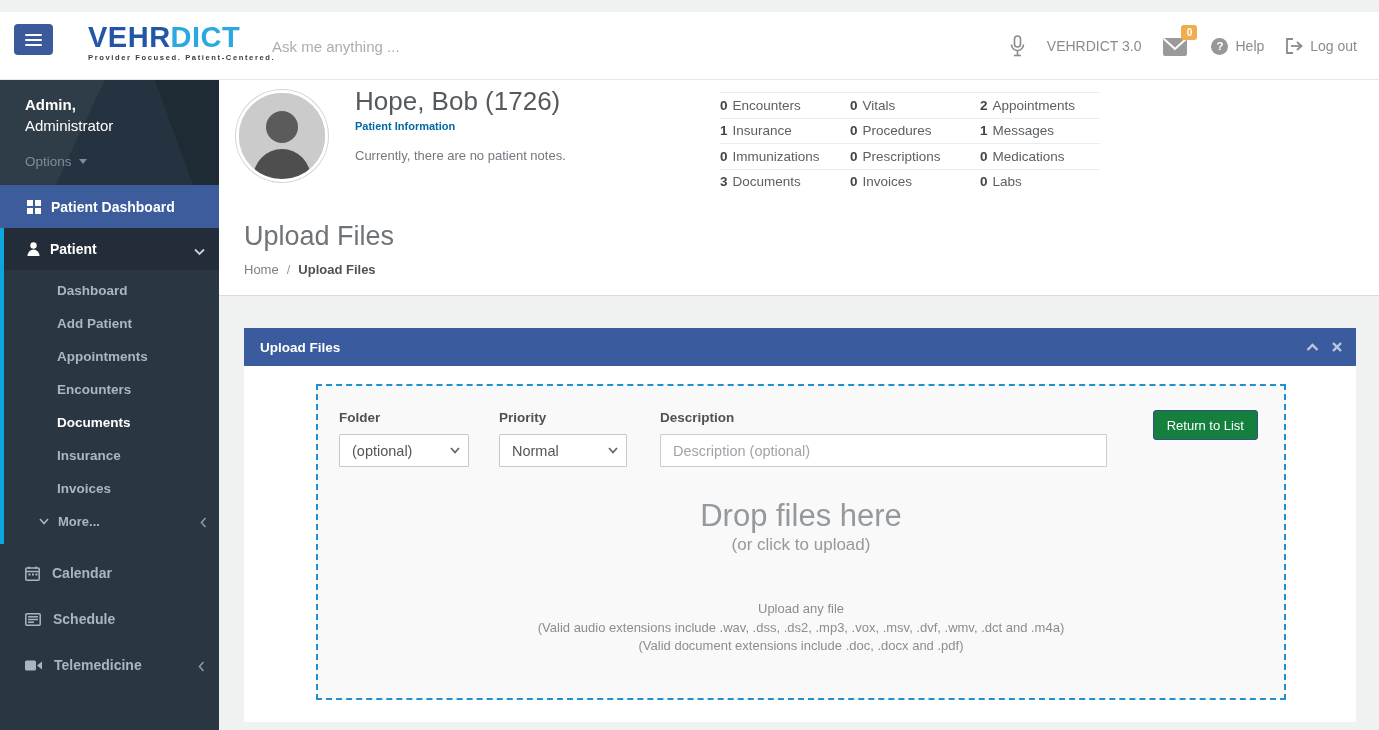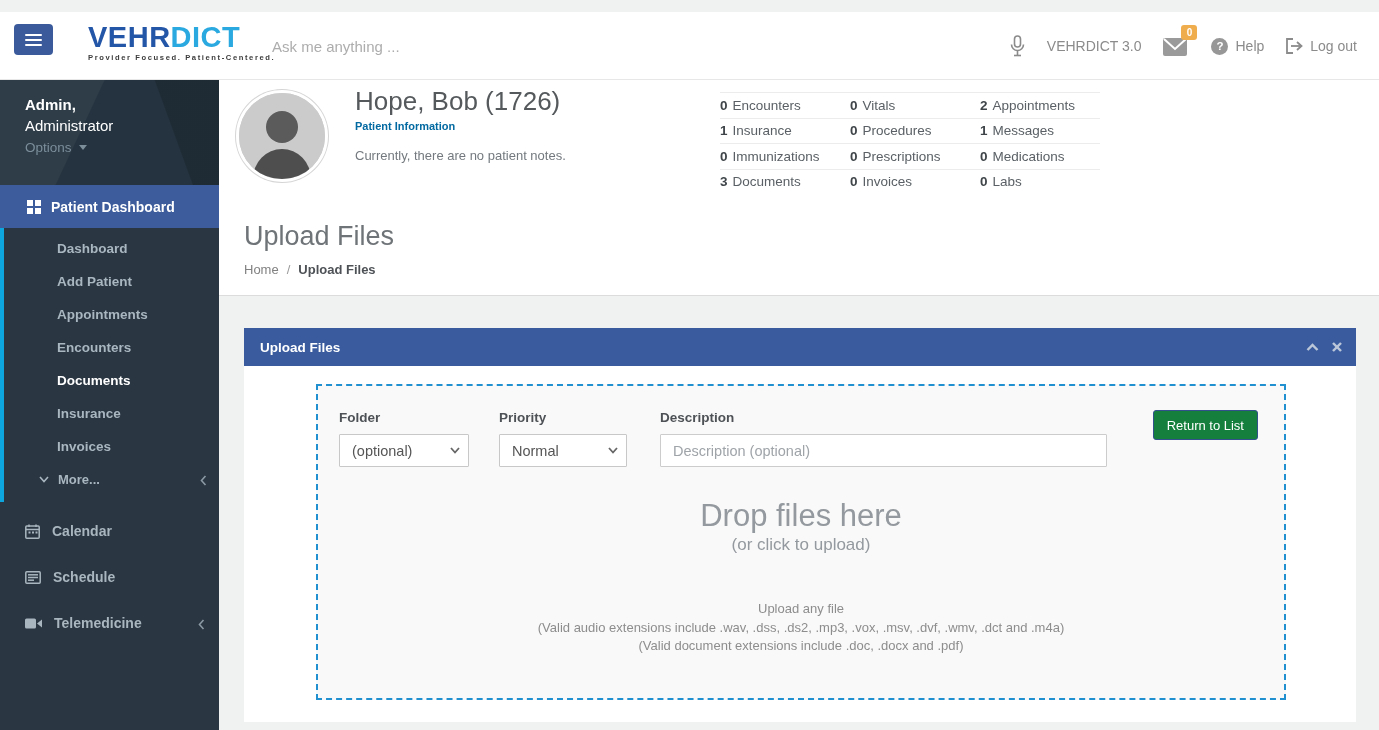--- a/index.html
+++ b/index.html
@@ -24,21 +24,21 @@
   .badge { position:absolute; top:-8px; right:-8px; min-width:16px; height:15px; background:#f0ad4e; color:#fff; font-size:10px; font-weight:bold; border-radius:3px; display:flex; align-items:center; justify-content:center; padding:0 3px; }
   .help-circle { width:17px; height:17px; border-radius:50%; background:#979797; color:#fff; font-size:11.5px; font-weight:bold; display:flex; align-items:center; justify-content:center; }
 
   
   #sidebar { position:absolute; left:0; top:68px; width:219px; height:662px; background:#2a3642; z-index:4; }
   .admin-block { height:117px; padding:28px 0 0 25px; color:#fff; background-color:#24333f;
     background-image:linear-gradient(115deg, rgba(255,255,255,.05) 0%, rgba(255,255,255,.05) 40%, transparent 40.5%),
                      linear-gradient(250deg, rgba(0,0,0,.16) 0%, rgba(0,0,0,.16) 26%, transparent 26.5%); }
   .admin-l1 { font-size:15px; font-weight:bold; }
   .admin-l2 { font-size:15px; margin-top:4px; }
-  .admin-options { font-size:13.5px; color:#7b8e9a; margin-top:6px; cursor:pointer; display:inline-flex; align-items:center; gap:7px; }
+  .admin-options { font-size:13.5px; color:#7b8e9a; margin-top:20px; cursor:pointer; display:inline-flex; align-items:center; gap:7px; }
   .caret-down { width:0; height:0; border-left:4px solid transparent; border-right:4px solid transparent; border-top:5px solid #7b8e9a; display:inline-block; }
   .nav-dash { height:43px; background:#3c5c9b; display:flex; align-items:center; color:#fff; font-size:14px; font-weight:bold; cursor:pointer; }
   .nav-dash .nav-ic { margin-left:27px; margin-right:10px; display:flex; }
   .patient-group { border-left:4px solid #0ea6df; }
   .nav-patient { height:42px; background:#222d39; display:flex; align-items:center; color:#fff; font-size:14px; font-weight:bold; cursor:pointer; position:relative; }
   .nav-patient .nav-ic { margin-left:23px; margin-right:10px; display:flex; }
   .nav-patient .chev { position:absolute; right:14px; top:15px; }
   .submenu { padding:4px 0 6px 0; }
   .sub-item { height:33px; line-height:33px; padding-left:53px; font-size:13.5px; color:#a9b7c1; font-weight:bold; cursor:pointer; position:relative; }
   .sub-item.active { color:#ffffff; }
@@ -155,20 +155,34 @@
             <rect x="0" y="0" width="6" height="6" fill="#fff"></rect>
             <rect x="8" y="0" width="6" height="6" fill="#fff"></rect>
             <rect x="0" y="8" width="6" height="6" fill="#fff"></rect>
             <rect x="8" y="8" width="6" height="6" fill="#fff"></rect>
           </svg>
       </span>
       <span>Patient Dashboard</span>
     </div>
 
     <div class="patient-group">
+      <div class="nav-patient">
+        <span class="nav-ic">
+          <svg width="13" height="14" viewBox="0 0 13 14">
+              <circle cx="6.5" cy="3.5" r="3.2" fill="#fff"></circle>
+              <path d="M0.5 14 a6 6.5 0 0 1 12 0 z" fill="#fff"></path>
+            </svg>
+        </span>
+        <span>Patient</span>
+        <span class="chev">
+          <svg width="11" height="8" viewBox="0 0 11 8">
+              <polyline points="1,1.5 5.5,6 10,1.5" fill="none" stroke="#c7d0d8" stroke-width="1.8"></polyline>
+            </svg>
+        </span>
+      </div>
       <div class="submenu">
         <div class="sub-item">Dashboard</div>
         <div class="sub-item">Add Patient</div>
         <div class="sub-item">Appointments</div>
         <div class="sub-item">Encounters</div>
         <div class="sub-item active">Documents</div>
         <div class="sub-item">Insurance</div>
         <div class="sub-item">Invoices</div>
         <div class="sub-more">
           <svg width="10" height="7" viewBox="0 0 10 7" style="margin-left:-18px">

